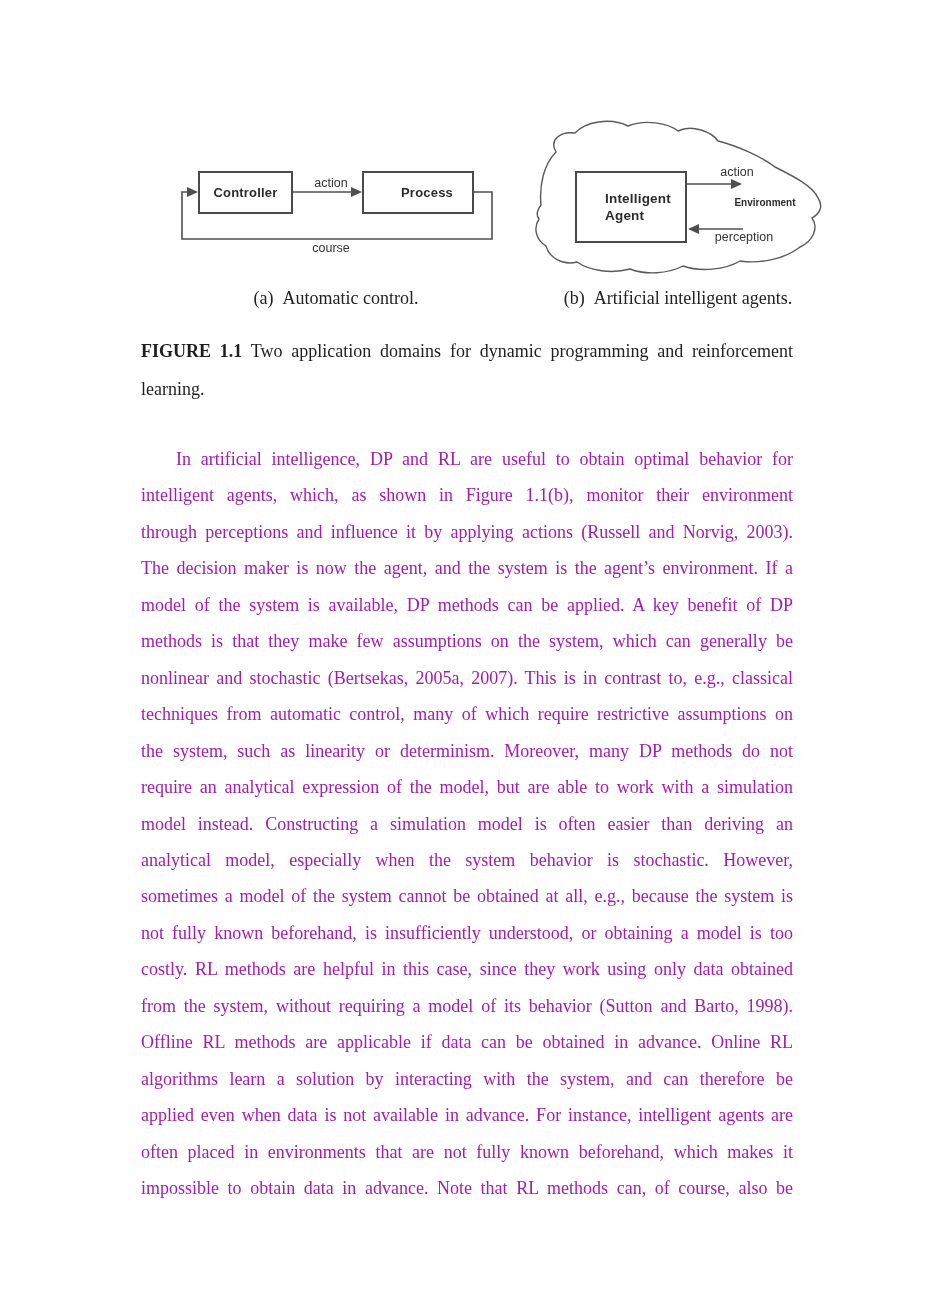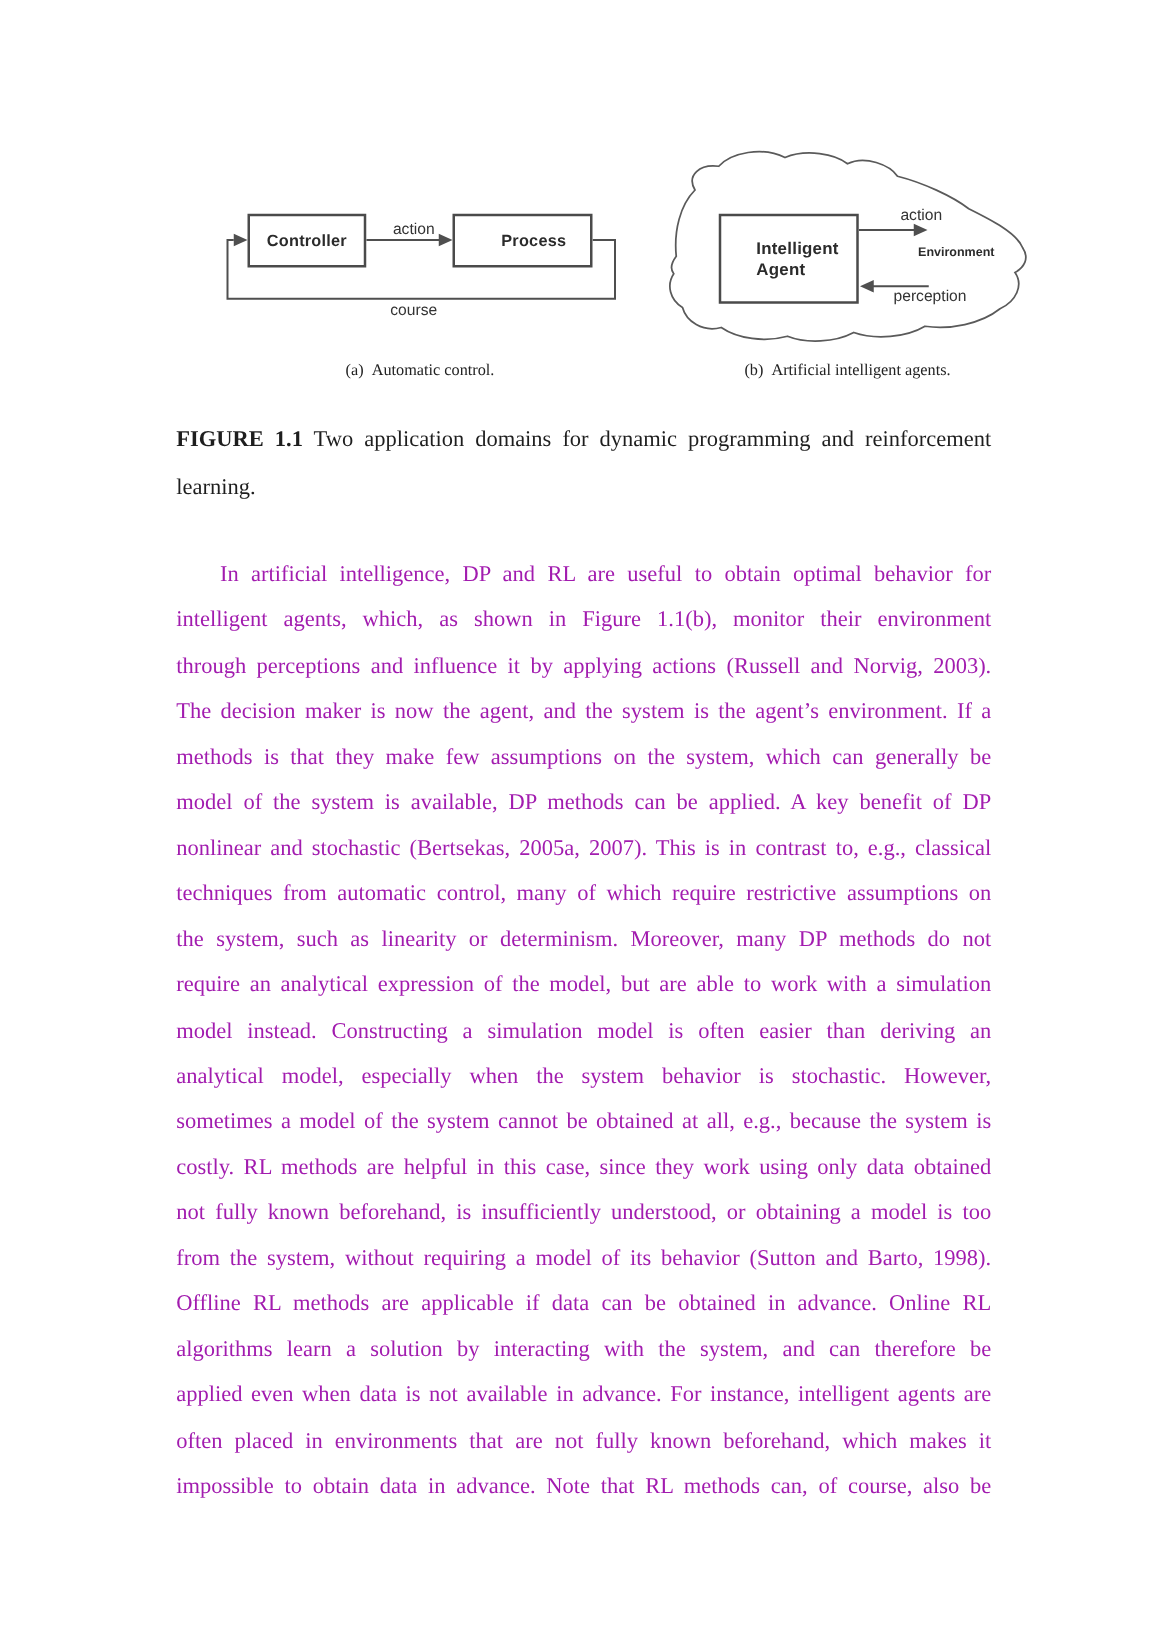--- a/index.html
+++ b/index.html
@@ -46,21 +46,21 @@
     font-size: 12.5px;
     color: #333333;
     text-align: center;
   }
   .dlabel.bold { font-weight: bold; font-size: 10px; color: #2b2b2b; }
 
   
   .subcaption {
     position: absolute;
     font-family: "Liberation Serif", serif;
-    font-size: 13px;
+    font-size: 18px;
     color: #222222;
     text-align: center;
     white-space: pre;
   }
 
   
   .figcaption {
     position: absolute;
     left: 141px;
     top: 333px;
@@ -158,31 +158,31 @@
   <div class="figcaption">
     <div class="jline"><span class="bold">FIGURE 1.1</span> <span>Two application domains for dynamic programming and reinforcement</span></div>
     <div>learning.</div>
   </div>
 
   <div class="bodytext">
       <div class="jline indent">In artificial intelligence, DP and RL are useful to obtain optimal behavior for</div>
       <div class="jline">intelligent agents, which, as shown in Figure 1.1(b), monitor their environment</div>
       <div class="jline">through perceptions and influence it by applying actions (Russell and Norvig, 2003).</div>
       <div class="jline">The decision maker is now the agent, and the system is the agent’s environment. If a</div>
+      <div class="jline">model of the system is available, DP methods can be applied. A key benefit of DP</div>
       <div class="jline">methods is that they make few assumptions on the system, which can generally be</div>
-      <div class="jline">model of the system is available, DP methods can be applied. A key benefit of DP</div>
       <div class="jline">nonlinear and stochastic (Bertsekas, 2005a, 2007). This is in contrast to, e.g., classical</div>
       <div class="jline">techniques from automatic control, many of which require restrictive assumptions on</div>
       <div class="jline">the system, such as linearity or determinism. Moreover, many DP methods do not</div>
       <div class="jline">require an analytical expression of the model, but are able to work with a simulation</div>
       <div class="jline">model instead. Constructing a simulation model is often easier than deriving an</div>
       <div class="jline">analytical model, especially when the system behavior is stochastic. However,</div>
       <div class="jline">sometimes a model of the system cannot be obtained at all, e.g., because the system is</div>
+      <div class="jline">not fully known beforehand, is insufficiently understood, or obtaining a model is too</div>
       <div class="jline">costly. RL methods are helpful in this case, since they work using only data obtained</div>
-      <div class="jline">not fully known beforehand, is insufficiently understood, or obtaining a model is too</div>
       <div class="jline">from the system, without requiring a model of its behavior (Sutton and Barto, 1998).</div>
       <div class="jline">Offline RL methods are applicable if data can be obtained in advance. Online RL</div>
       <div class="jline">algorithms learn a solution by interacting with the system, and can therefore be</div>
       <div class="jline">applied even when data is not available in advance. For instance, intelligent agents are</div>
       <div class="jline">often placed in environments that are not fully known beforehand, which makes it</div>
       <div class="jline">impossible to obtain data in advance. Note that RL methods can, of course, also be</div>
     </div>
 
 </div>
 

